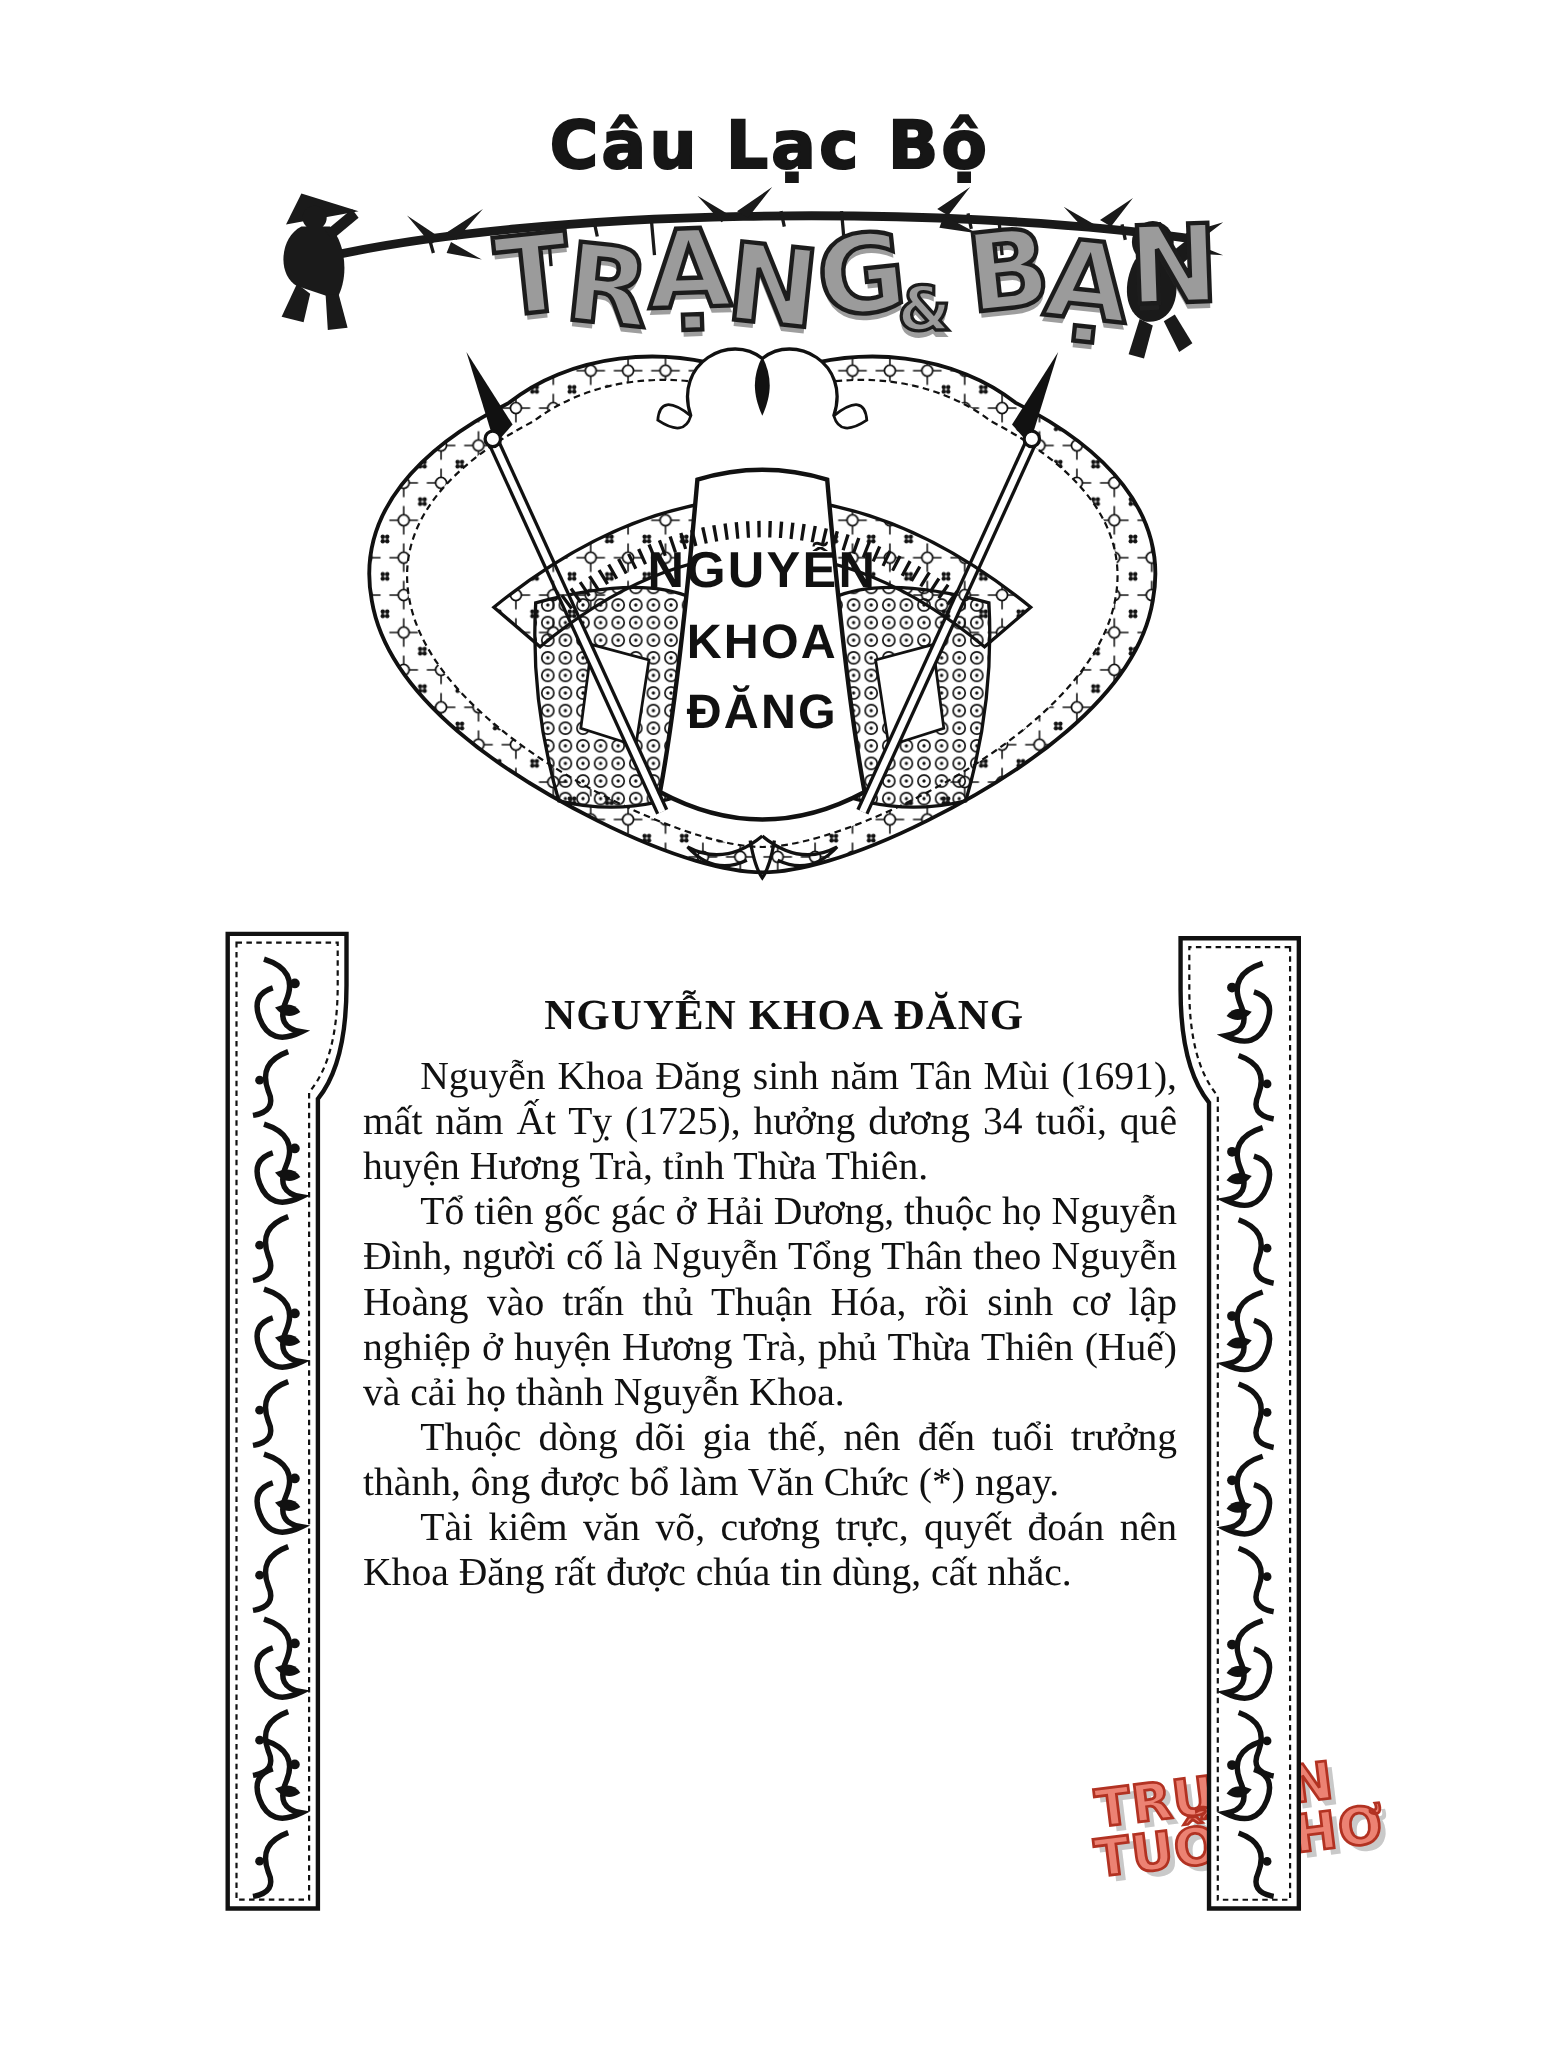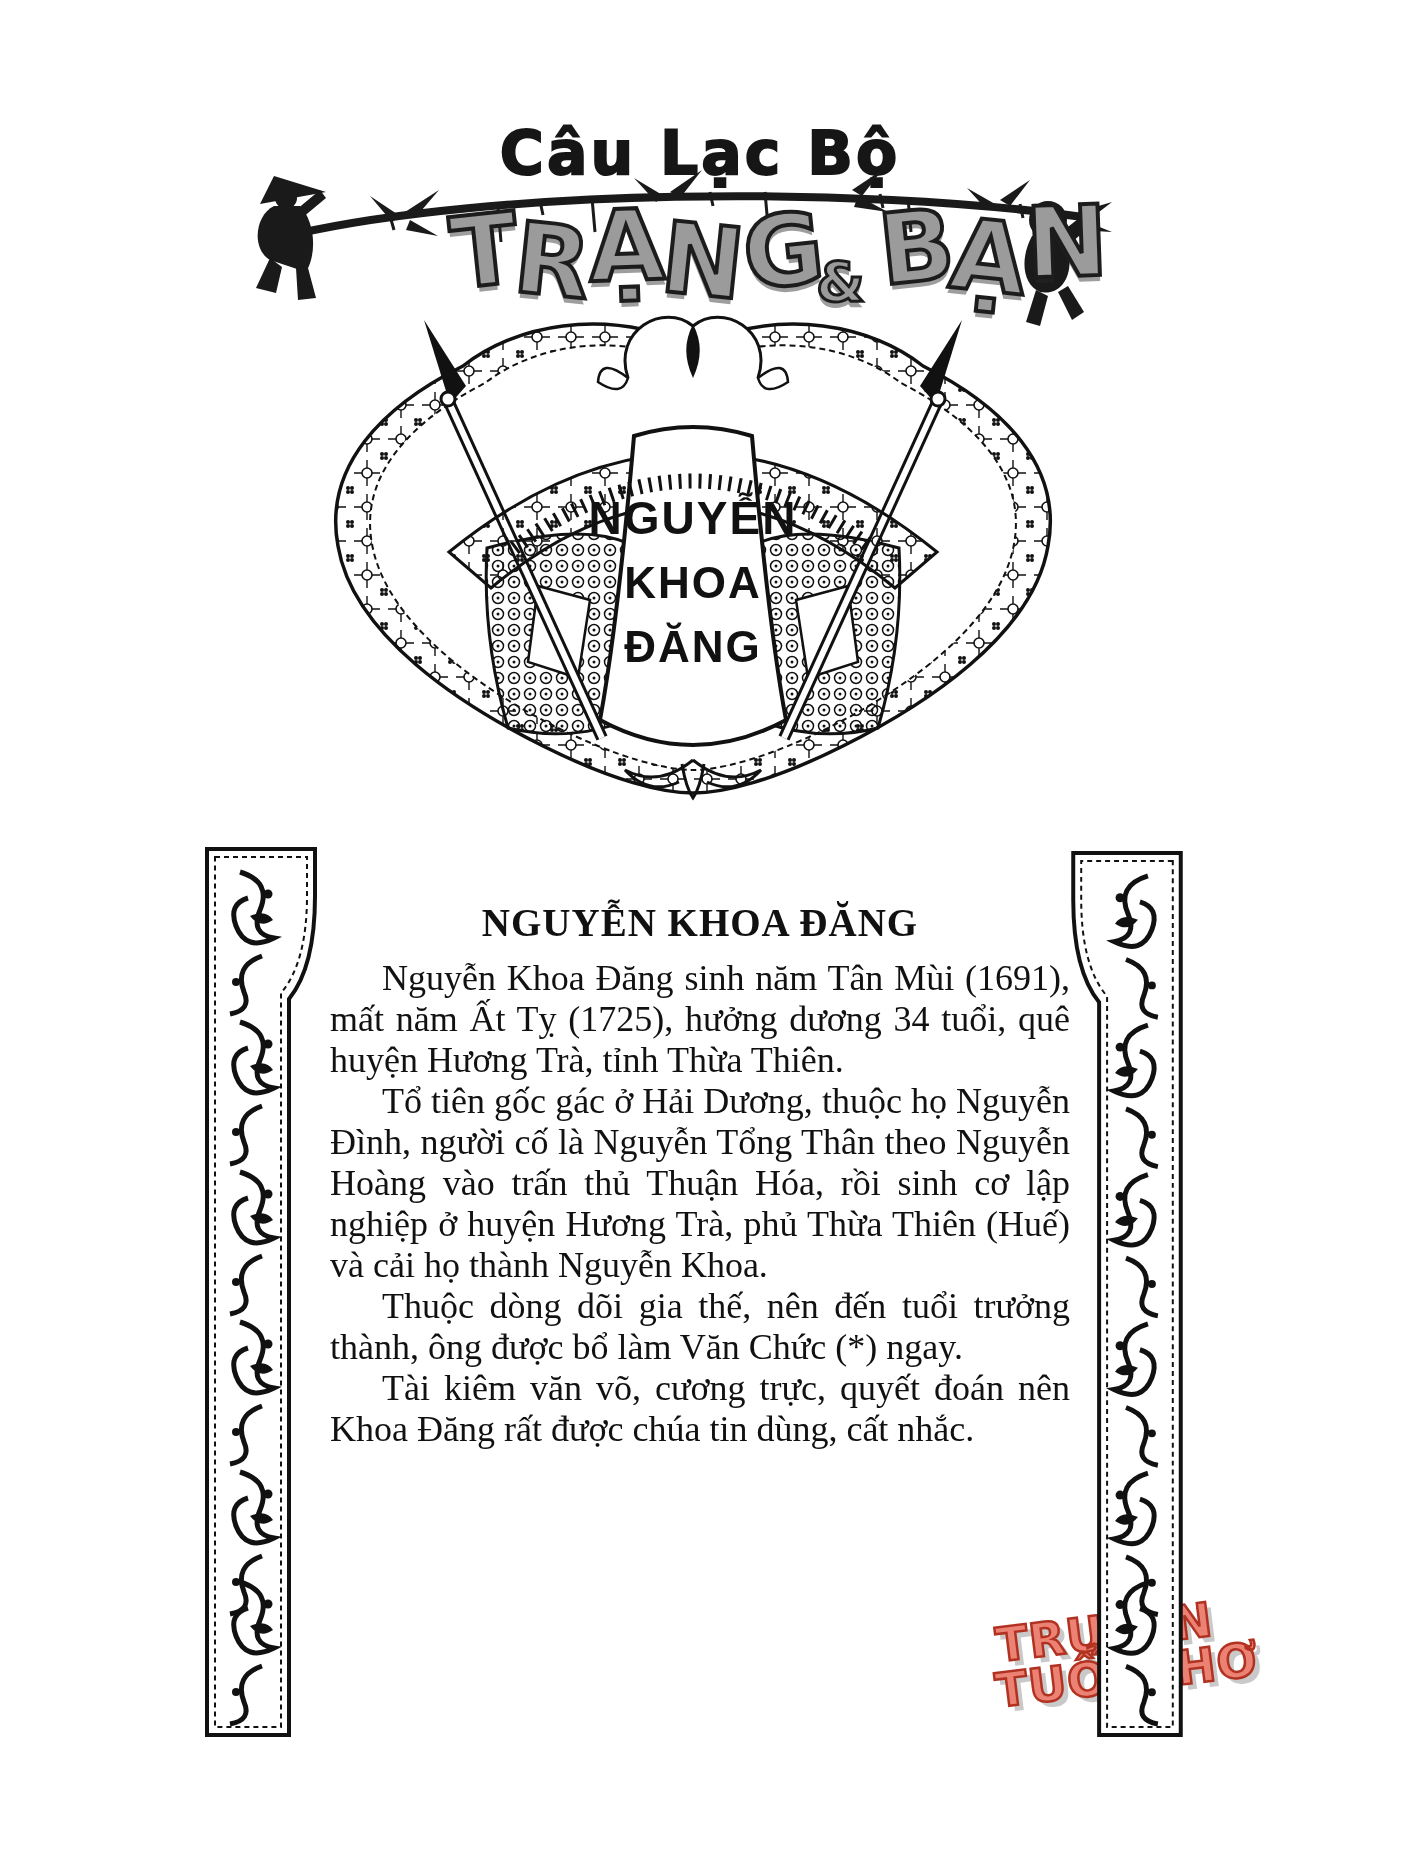--- a/index.html
+++ b/index.html
@@ -3,21 +3,21 @@
 <meta charset="utf-8">
 <style>
   html,body{margin:0;padding:0;background:#e8e8e8;}
   #page{
     position:relative;width:1404px;height:1872px;background:#ffffff;
     margin:0 auto;overflow:hidden;
     font-family:"Liberation Serif", serif;color:#111;
   }
   
   #club-title{
-    position:absolute;left:330px;top:118px;width:740px;text-align:center;
+    position:absolute;left:330px;top:98px;width:740px;text-align:center;
     font-family:"DejaVu Sans", sans-serif;font-weight:bold;font-size:60px;
     letter-spacing:3px;color:#161616;-webkit-text-stroke:2px #161616;
   }
   #header-art{position:absolute;left:240px;top:146px;width:900px;height:200px;}
   .logo-word{
     position:absolute;font-family:"DejaVu Sans", sans-serif;font-weight:bold;
     color:#9b9b9b;-webkit-text-stroke:4px #1c1c1c;
     text-shadow:0 6px 0 rgba(40,40,40,.45);
     white-space:nowrap;line-height:1;
   }
@@ -33,21 +33,21 @@
   #emblem text{
     font-family:"Liberation Sans", sans-serif;font-weight:bold;
     fill:#111;letter-spacing:2px;
   }
   
   .col-orn{position:absolute;z-index:4;}
   #col-left{left:204px;top:846px;}
   #col-right{left:1068px;top:850px;transform:scaleX(-1);}
   
   #article-title{
-    position:absolute;left:330px;top:900px;width:740px;z-index:3;
+    position:absolute;left:343px;top:900px;width:740px;z-index:3;
     text-align:center;font-weight:bold;font-size:39px;letter-spacing:1px;
   }
   #article-body{
     position:absolute;left:330px;top:958px;width:740px;z-index:3;
     font-size:36px;line-height:41px;text-align:justify;
   }
   #article-body p{margin:0;text-indent:52px;}
   
   #watermark{
     position:absolute;left:998px;top:1608px;z-index:1;

